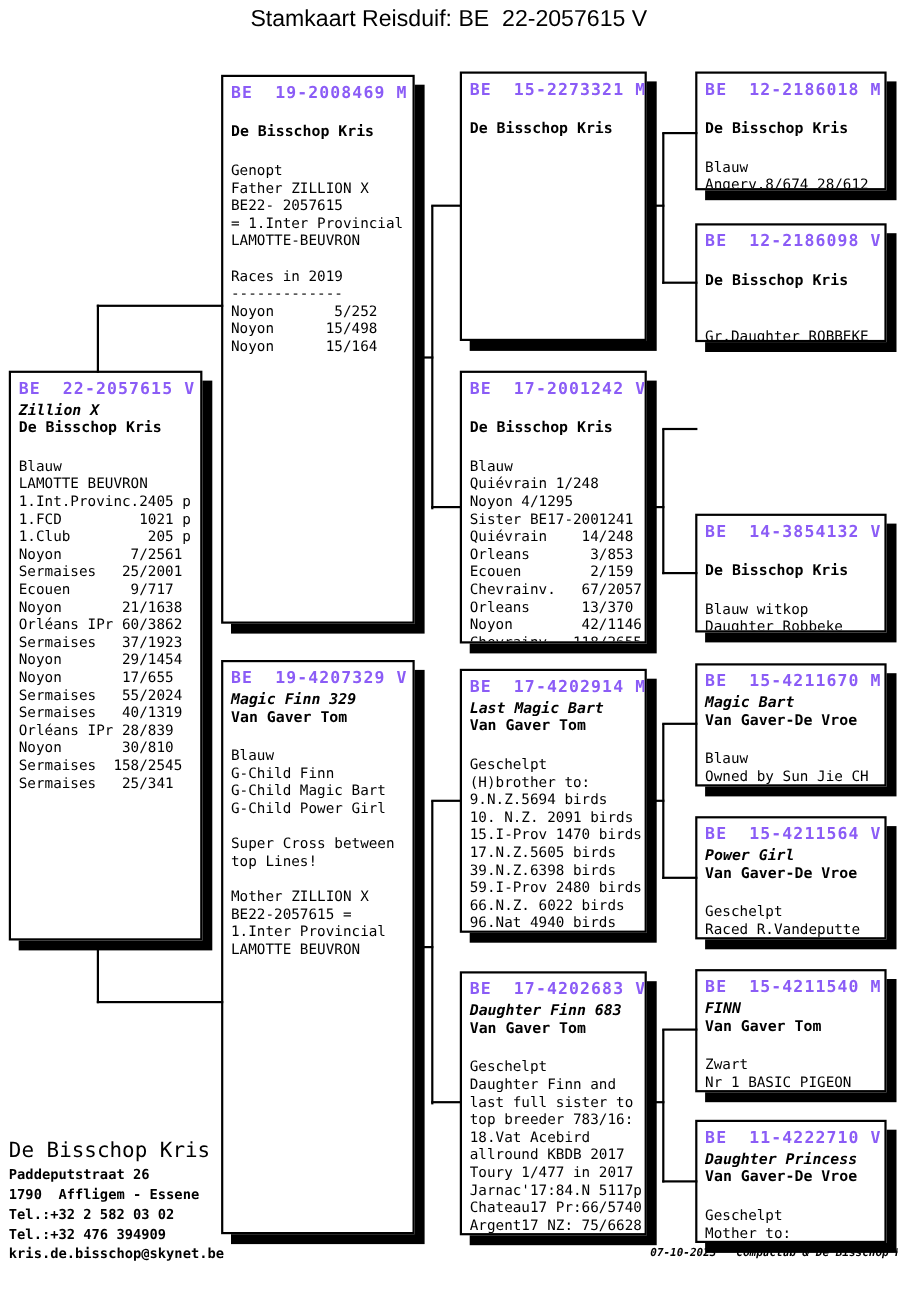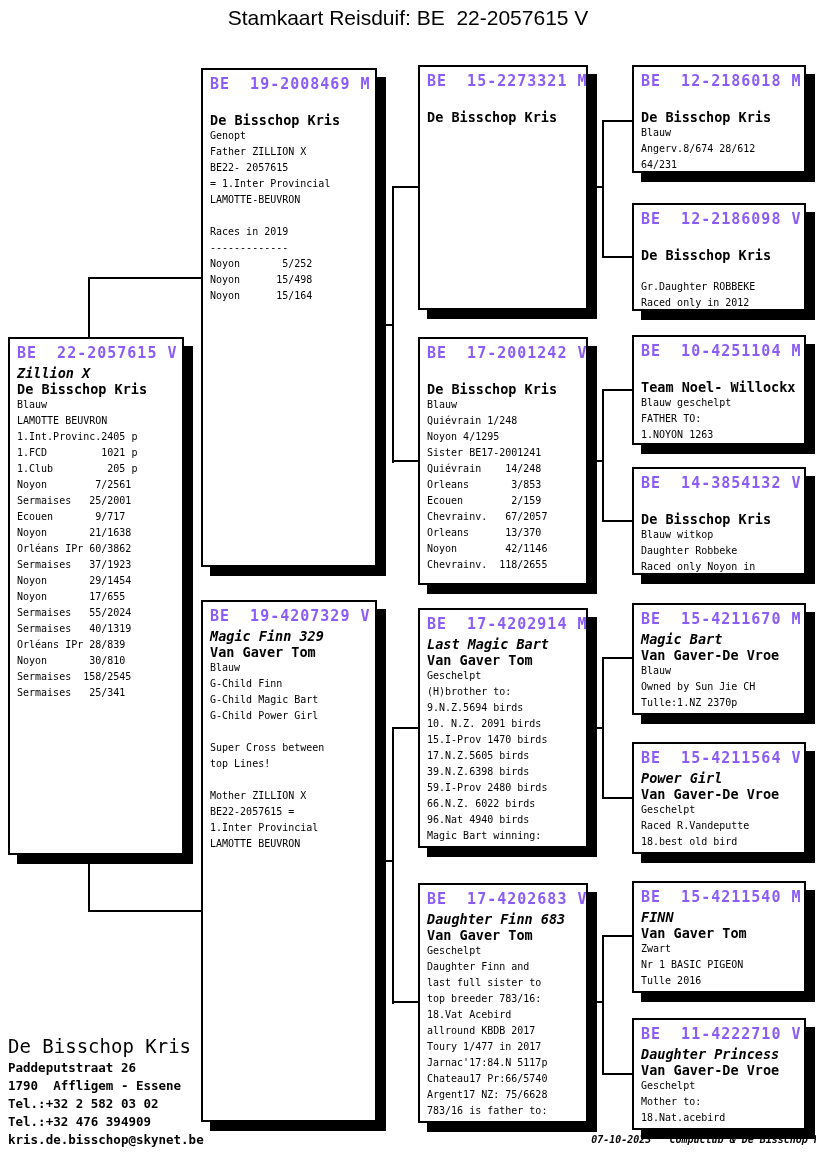--- a/index.html
+++ b/index.html
@@ -6,21 +6,21 @@
   #page{position:relative;width:816px;height:1172px;background:#fff;overflow:hidden;
         font-family:"DejaVu Sans Mono",monospace;color:#000;padding-left:28px;}
   .title{position:absolute;top:6px;left:0;width:816px;text-align:center;
          font-family:"Liberation Sans",sans-serif;font-size:21px;white-space:pre;color:#000;}
   .pbox{position:absolute;background:#fff;border:2px solid #000;box-shadow:9px 9px 0 #000;
         box-sizing:border-box;padding:4px 2px 0 7px;overflow:hidden;}
   .ring{font-weight:bold;font-size:15px;line-height:20px;letter-spacing:1px;color:#8b5cf6;
         white-space:pre;min-height:20px;margin-bottom:2px;}
   .pname{font-weight:bold;font-style:italic;font-size:13.5px;line-height:16px;min-height:16px;white-space:pre;}
   .owner{font-weight:bold;font-size:13.5px;line-height:16px;min-height:16px;white-space:pre;}
-  .pbody{font-size:10px;line-height:16px;white-space:pre;}
+  .pbody{font-size:13px;line-height:16px;white-space:pre;margin-top:20px;}
   .cline{position:absolute;background:#000;}
   .breeder{position:absolute;left:8px;top:1033px;}
   .breeder-name{font-size:19px;line-height:26px;white-space:pre;}
   .breeder-details{font-size:12.5px;line-height:18px;white-space:pre;font-weight:bold;}
   .footer{position:absolute;right:6px;top:1134px;font-size:10px;font-style:italic;
           font-weight:bold;white-space:pre;color:#000;}
 </style>
 </head>
 <body>
 
@@ -156,28 +156,20 @@
 
   <div class="pbox" style="left:632px;top:203px;width:174px;height:108px">
     <div class="ring">BE  12-2186098 V</div>
     <div class="pname"></div>
     <div class="owner">De Bisschop Kris</div>
     <div class="pbody">
 Gr.Daughter ROBBEKE
 Raced only in 2012</div>
   </div>
 
-  <div class="pbox" style="left:632px;top:335px;width:174px;height:110px">
-    <div class="ring">BE  10-4251104 M</div>
-    <div class="pname"></div>
-    <div class="owner">Team Noel- Willockx</div>
-    <div class="pbody">Blauw geschelpt
-FATHER TO:
-1.NOYON 1263</div>
-  </div>
 
   <div class="pbox" style="left:632px;top:467px;width:174px;height:108px">
     <div class="ring">BE  14-3854132 V</div>
     <div class="pname"></div>
     <div class="owner">De Bisschop Kris</div>
     <div class="pbody">Blauw witkop
 Daughter Robbeke
 Raced only Noyon in</div>
   </div>
 

